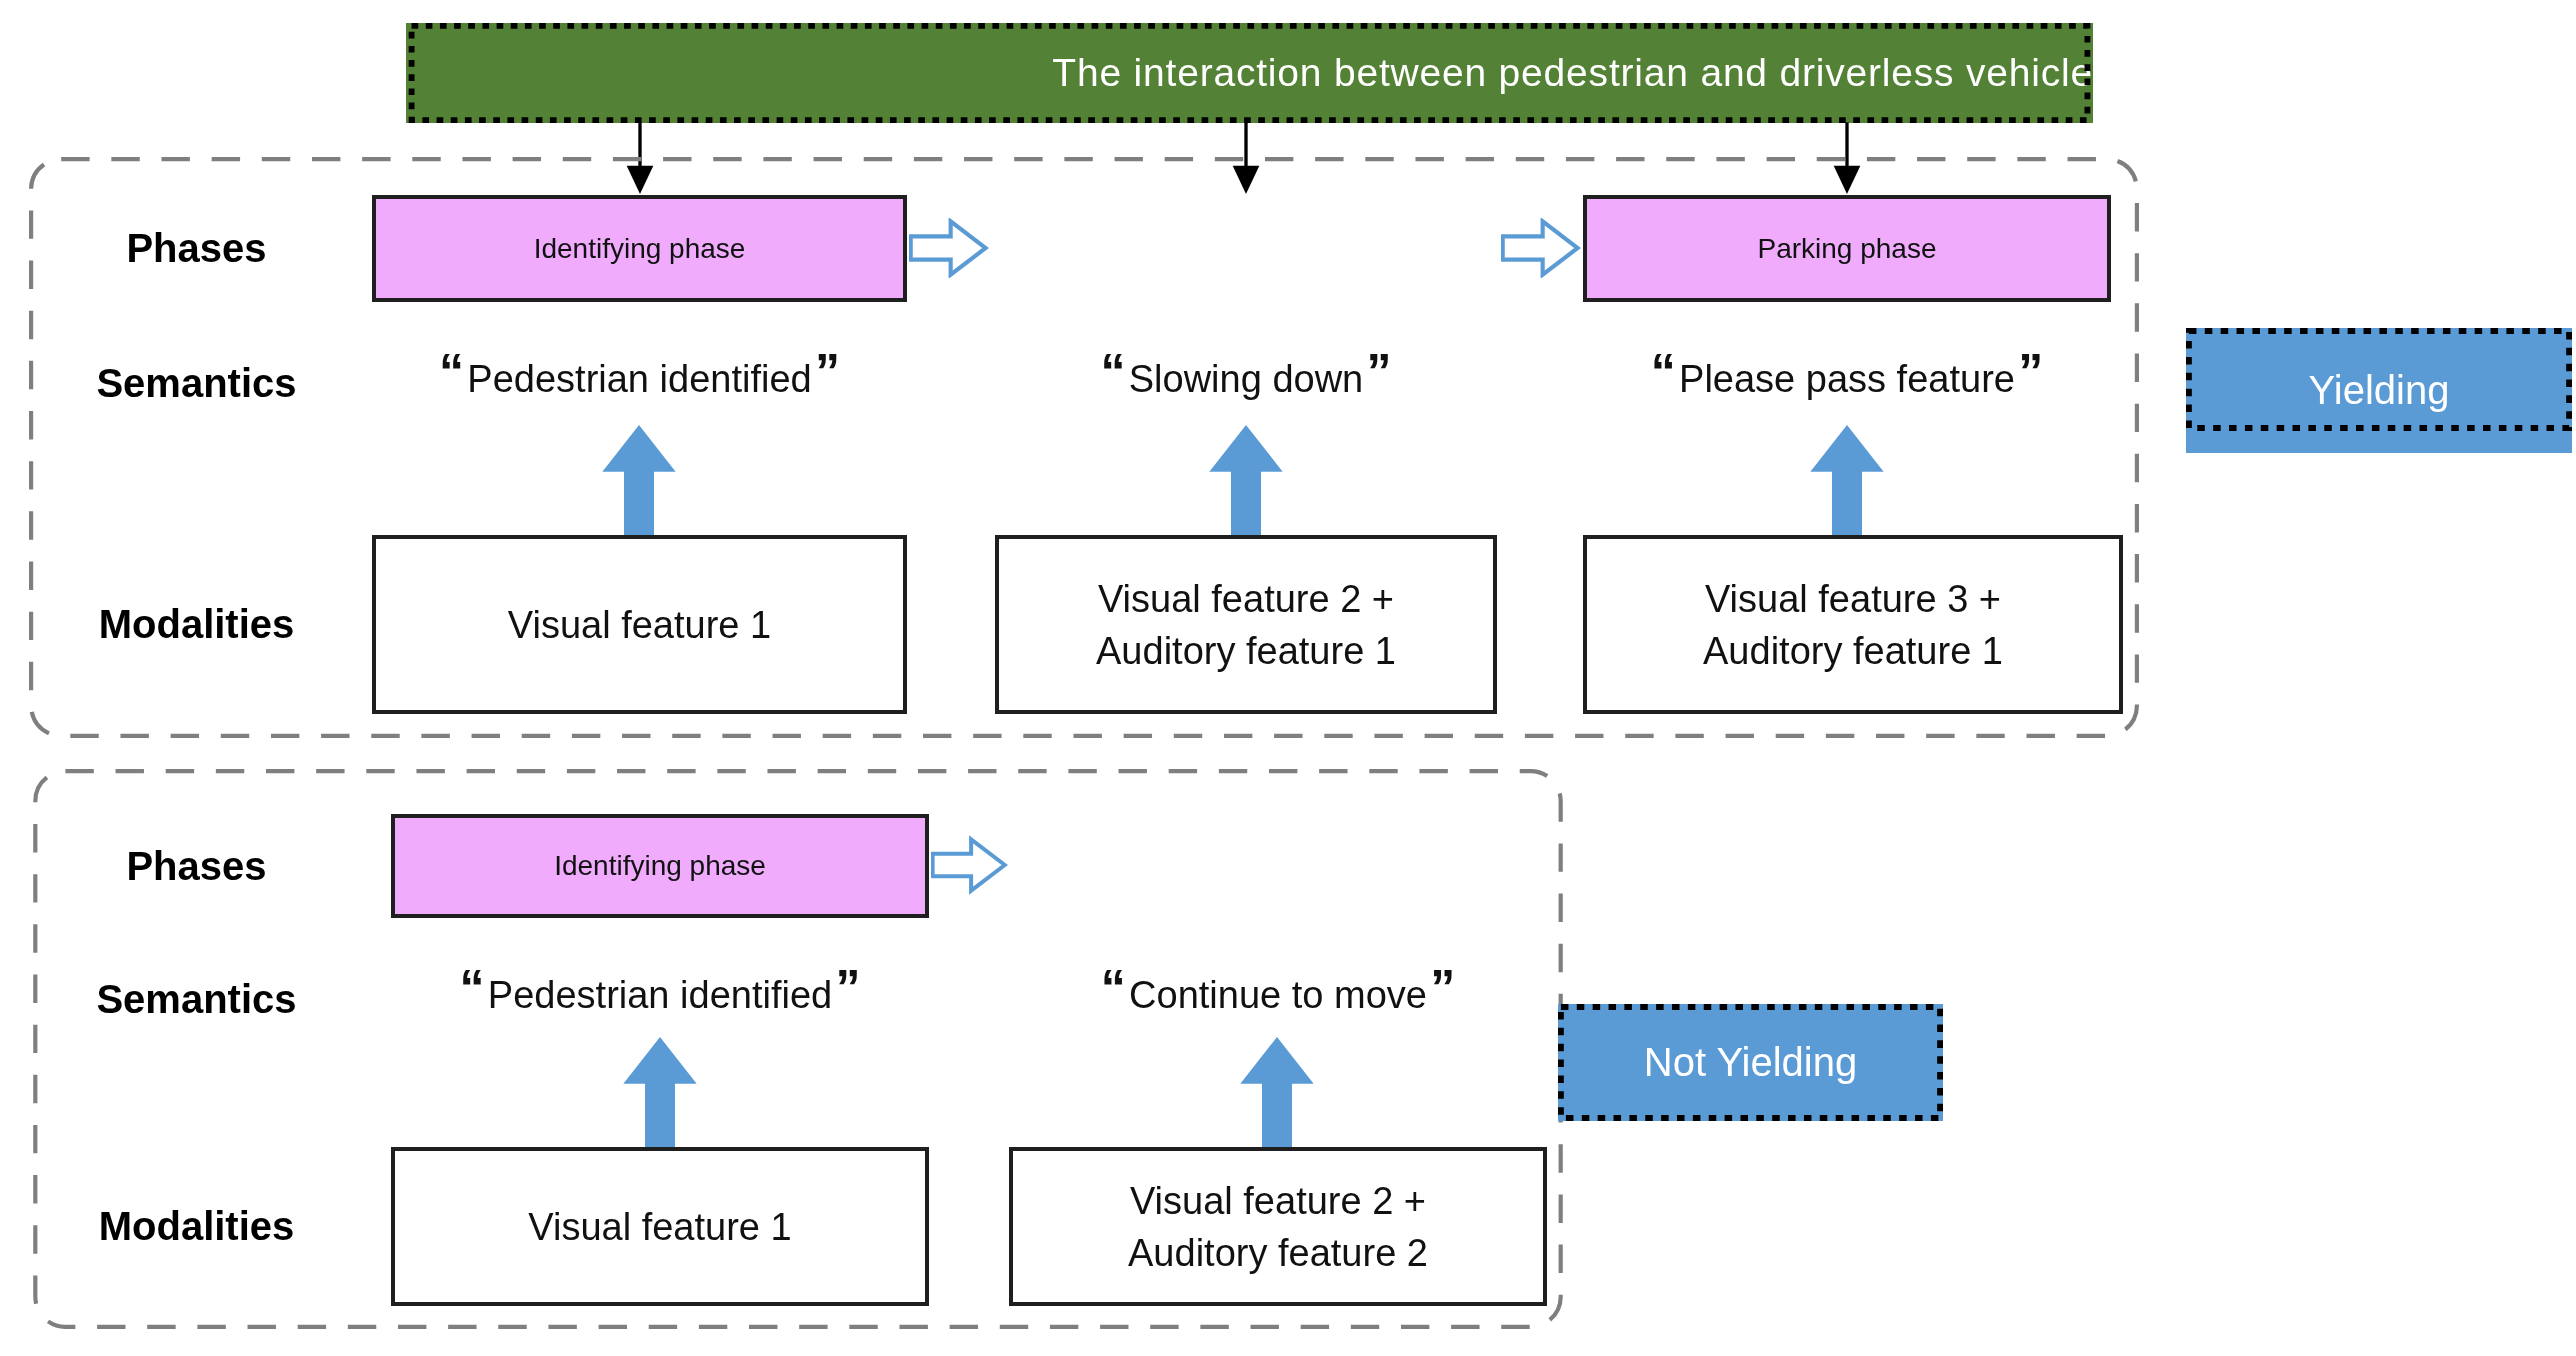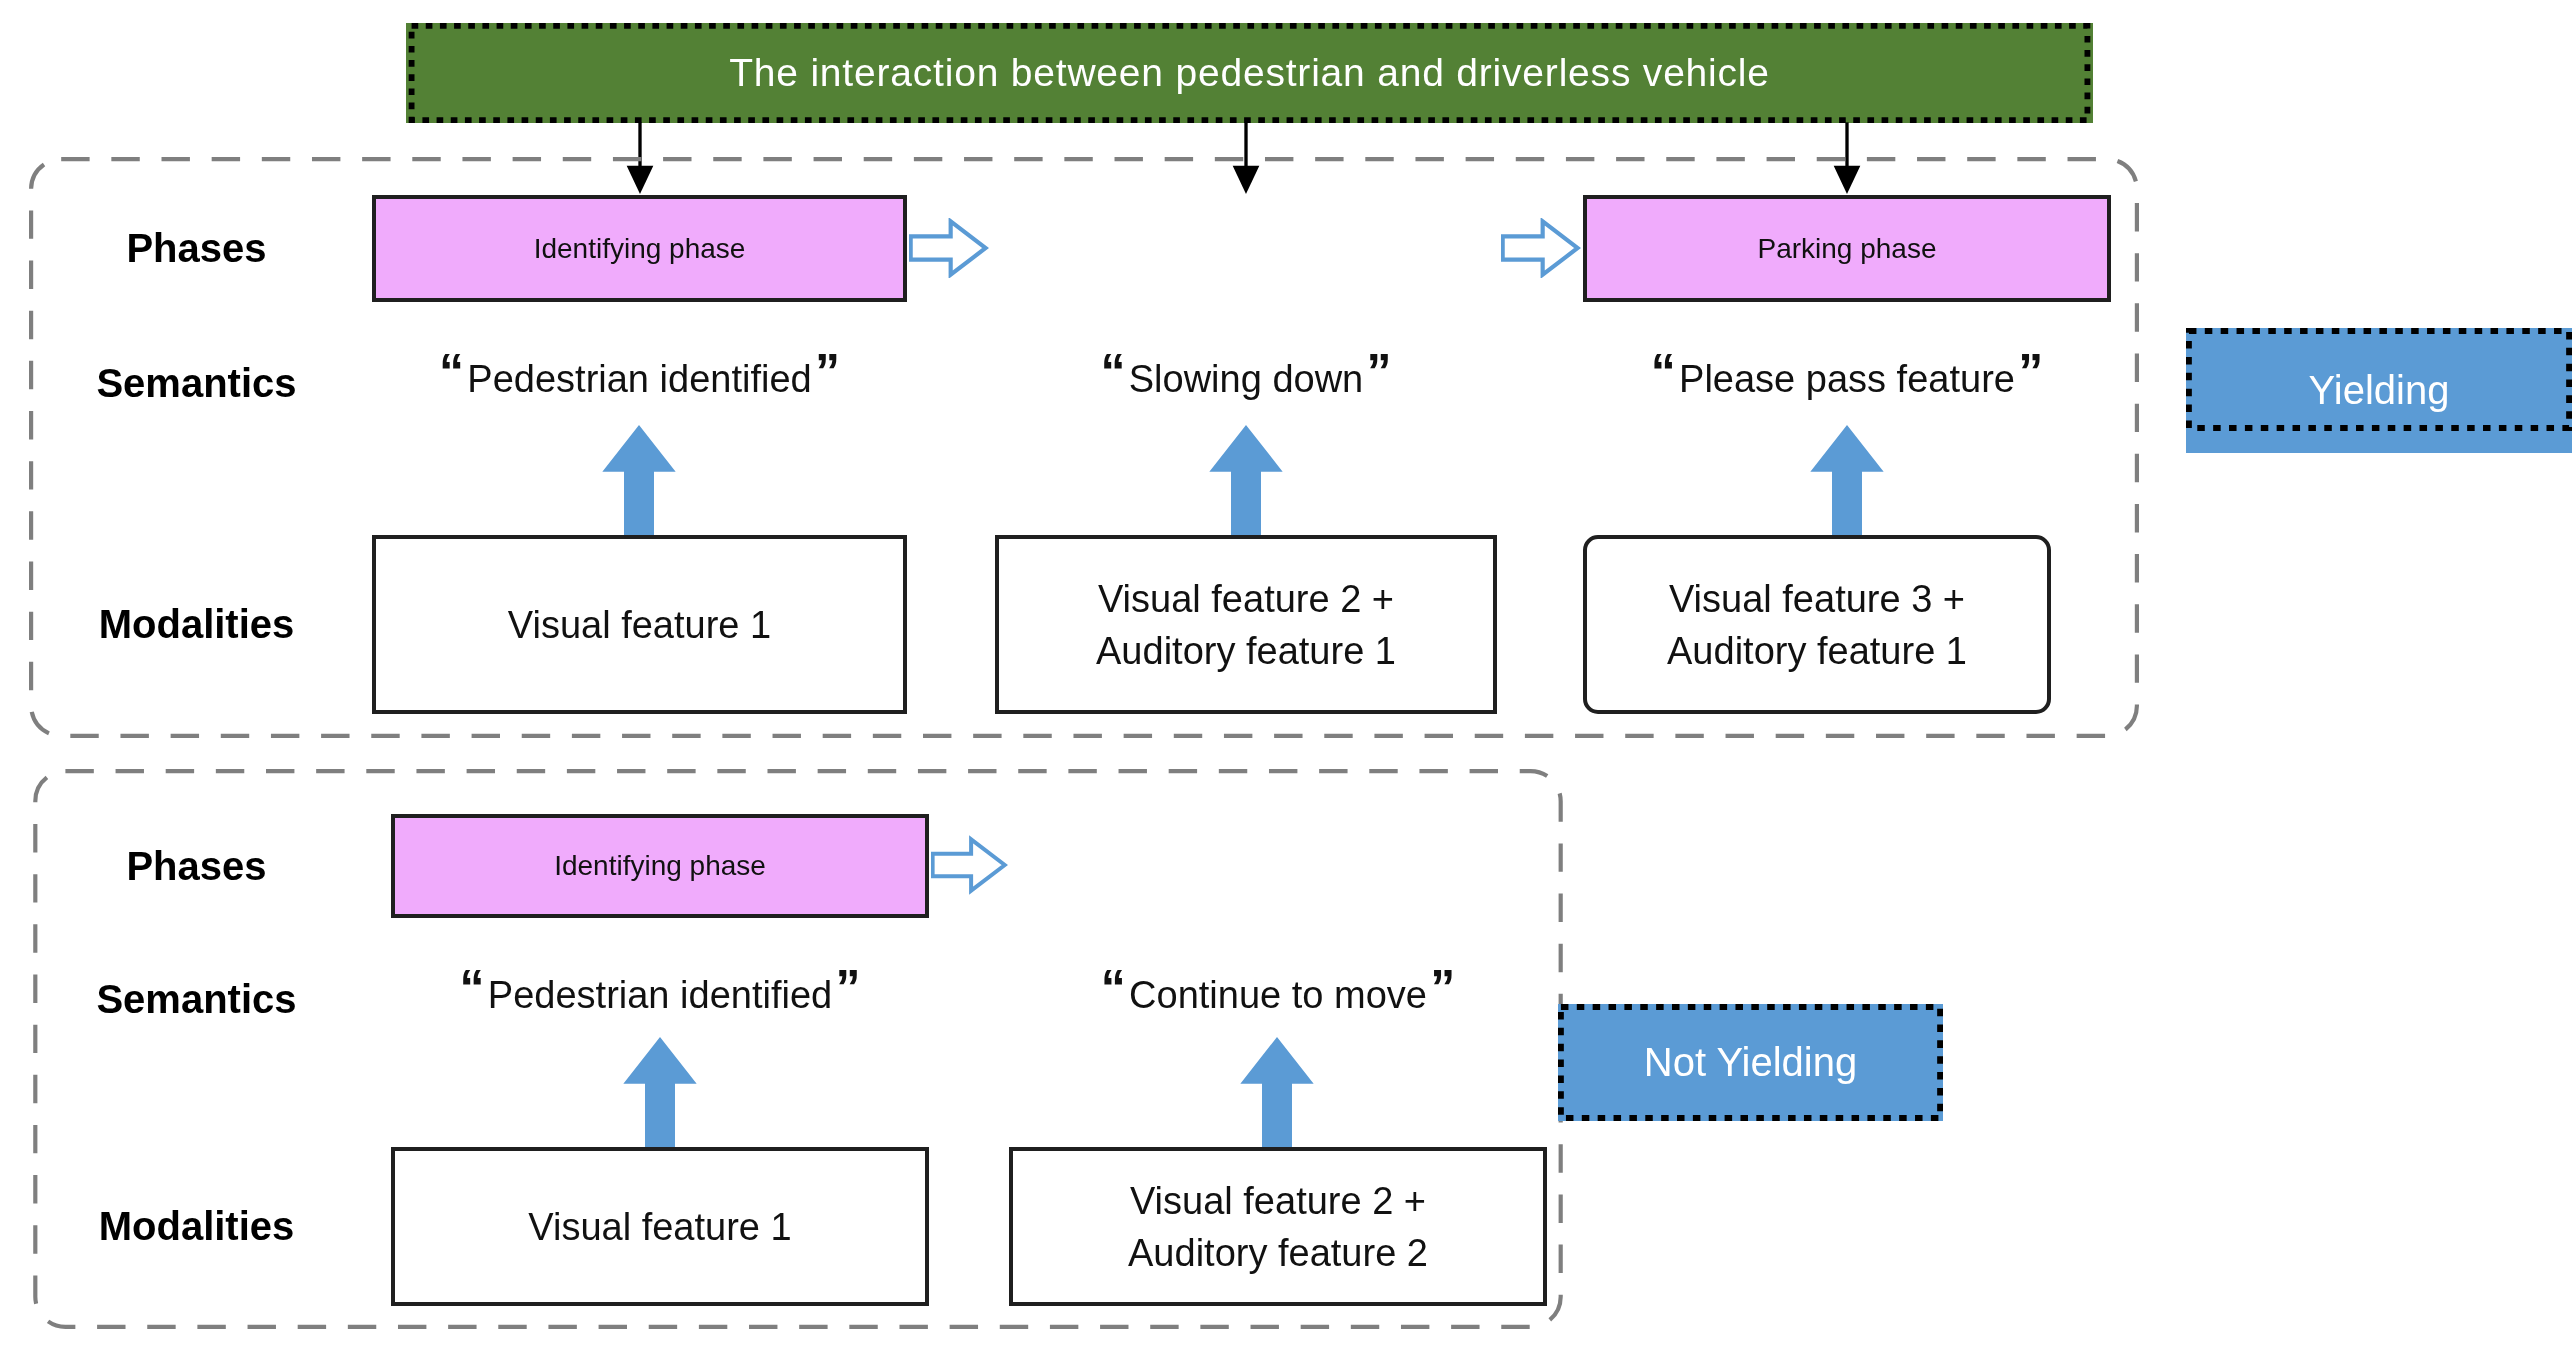--- a/index.html
+++ b/index.html
@@ -8,21 +8,21 @@
     position: relative;
     width: 2576px;
     height: 1357px;
     background: #ffffff;
     font-family: "Liberation Sans", sans-serif;
     color: #111111;
     overflow: hidden;
   }
   .abs { position: absolute; }
   .center { display: flex; align-items: center; justify-content: center; }
-  .banner-box { background: #538135; }
+  .banner-box { background: #538135; justify-content: flex-end; }
   .banner-text { color: #ffffff; font-size: 39px; letter-spacing: 0.8px; }
   .phase-box {
     background: #f0abfc;
     border: 4.2px solid #1f1f1f;
     font-size: 28px;
   }
   .mod-box {
     background: #ffffff;
     border: 4.2px solid #1f1f1f;
     font-size: 38px;
@@ -112,21 +112,21 @@
 
   <div class="abs center row-label" style="left:50px; top:535px; width:293px; height:179px;">Modalities</div>
 
   <div class="abs center mod-box" style="left:372px; top:535px; width:535px; height:179px;">
     <span class="mod-text">Visual feature 1</span>
   </div>
   <div class="abs center mod-box" style="left:995px; top:535px; width:502px; height:179px;">
     <span class="mod-text">Visual feature 2 +
 Auditory feature 1</span>
   </div>
-  <div class="abs center mod-box" style="left:1583px; top:535px; width:468px; height:179px;border-radius:15px;">
+  <div class="abs center mod-box" style="left:1583px; top:535px; width:540px; height:179px;">
     <span class="mod-text">Visual feature 3 +
 Auditory feature 1</span>
   </div>
 
   <div class="abs badge-bg center" style="left:2186px; top:328px; width:386px; height:125px;">
     <svg class="overlay" width="386" height="103" viewBox="0 0 462 123">
       <rect x="3.5" y="3.5" width="455" height="116" fill="none" stroke="#000000" stroke-width="7" stroke-dasharray="9 10"></rect>
     </svg>
     <span class="outcome-text">Yielding</span>
   </div>

